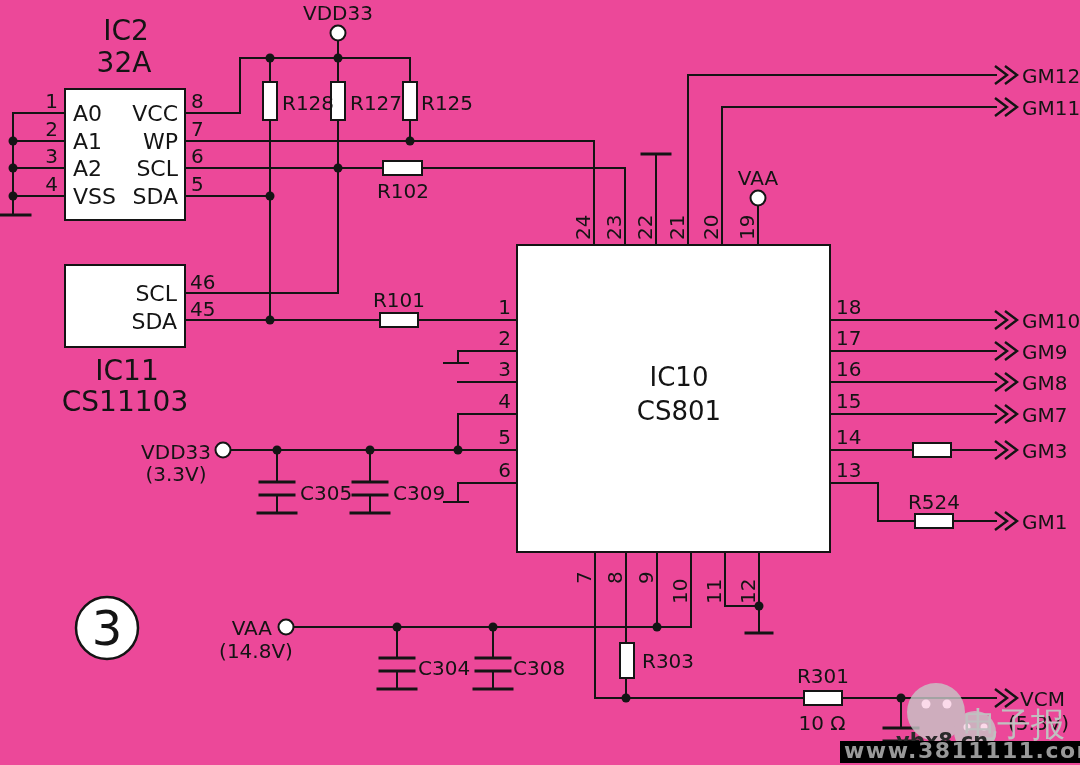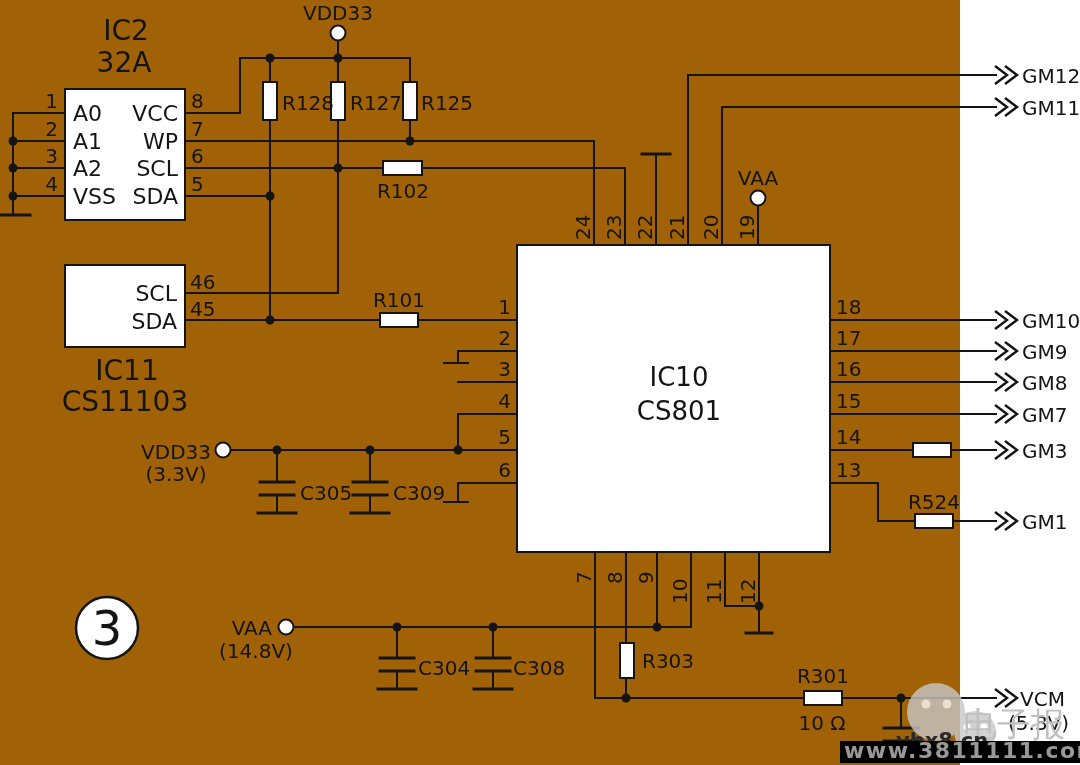--- a/index.html
+++ b/index.html
@@ -1,16 +1,16 @@
 <!DOCTYPE html>
 <html><head>
 <meta charset="utf-8">
 <style>
   html,body{margin:0;padding:0;background:#ffffff;}
-  .stage{width:960px;height:765px;position:relative;background:#a16207;}
+  .stage{width:1080px;height:765px;position:relative;background:#ec4899;}
   svg text{font-family:"DejaVu Sans","Liberation Sans",sans-serif;fill:#141414;}
   .w{stroke:#141414;stroke-width:2;fill:none;stroke-linecap:square;}
   .b3{stroke-width:3;}
   .comp{fill:#ffffff;stroke:#141414;stroke-width:2;}
   .dot{fill:#141414;stroke:none;}
   .term{fill:#ffffff;stroke:#141414;stroke-width:2;}
   .arrow{stroke:#141414;stroke-width:2.4;fill:none;stroke-linejoin:miter;}
   .t20{font-size:20px;}
   .t22{font-size:22px;}
   .t26{font-size:26px;}

